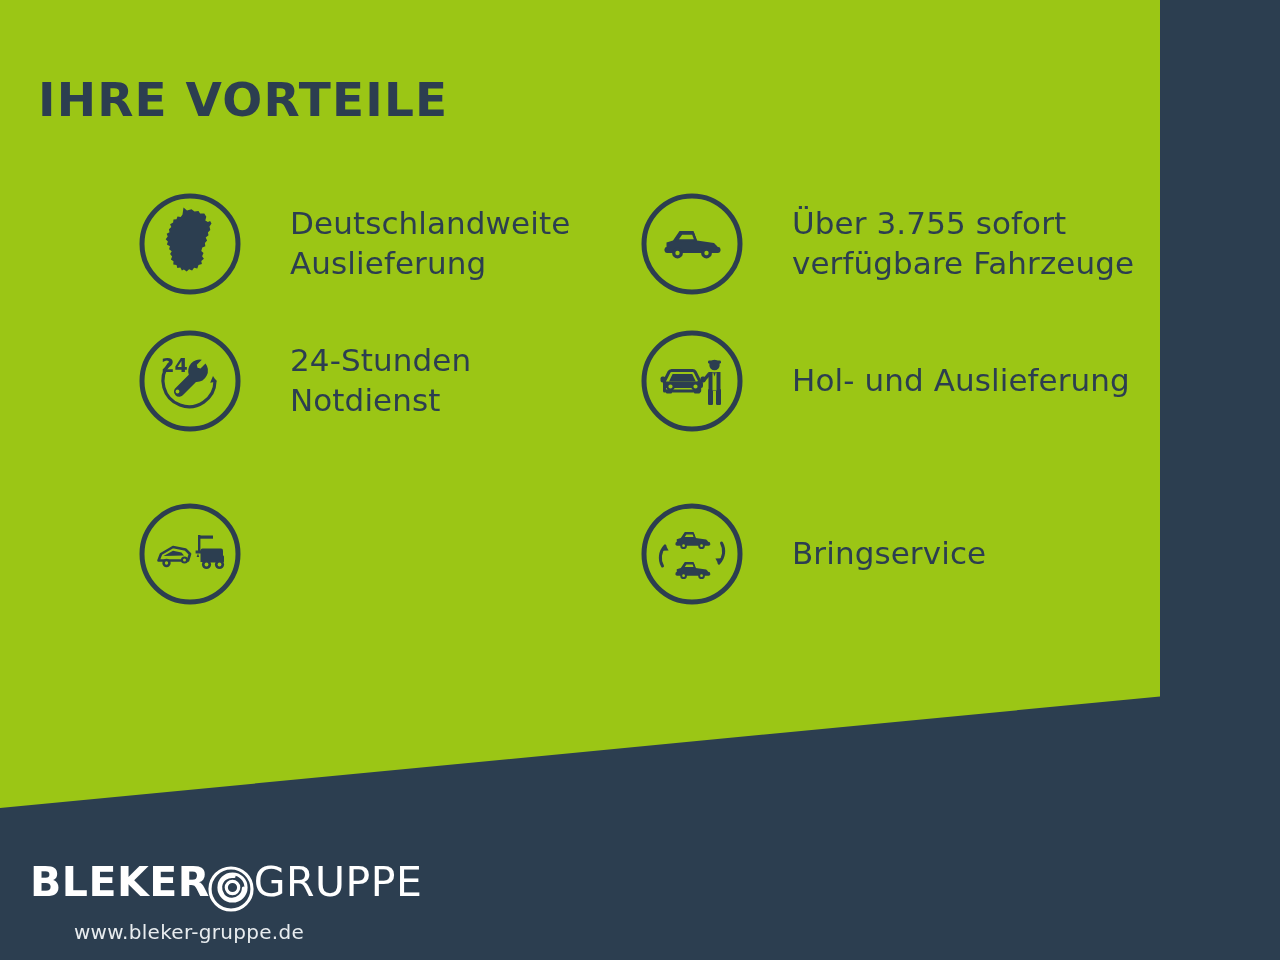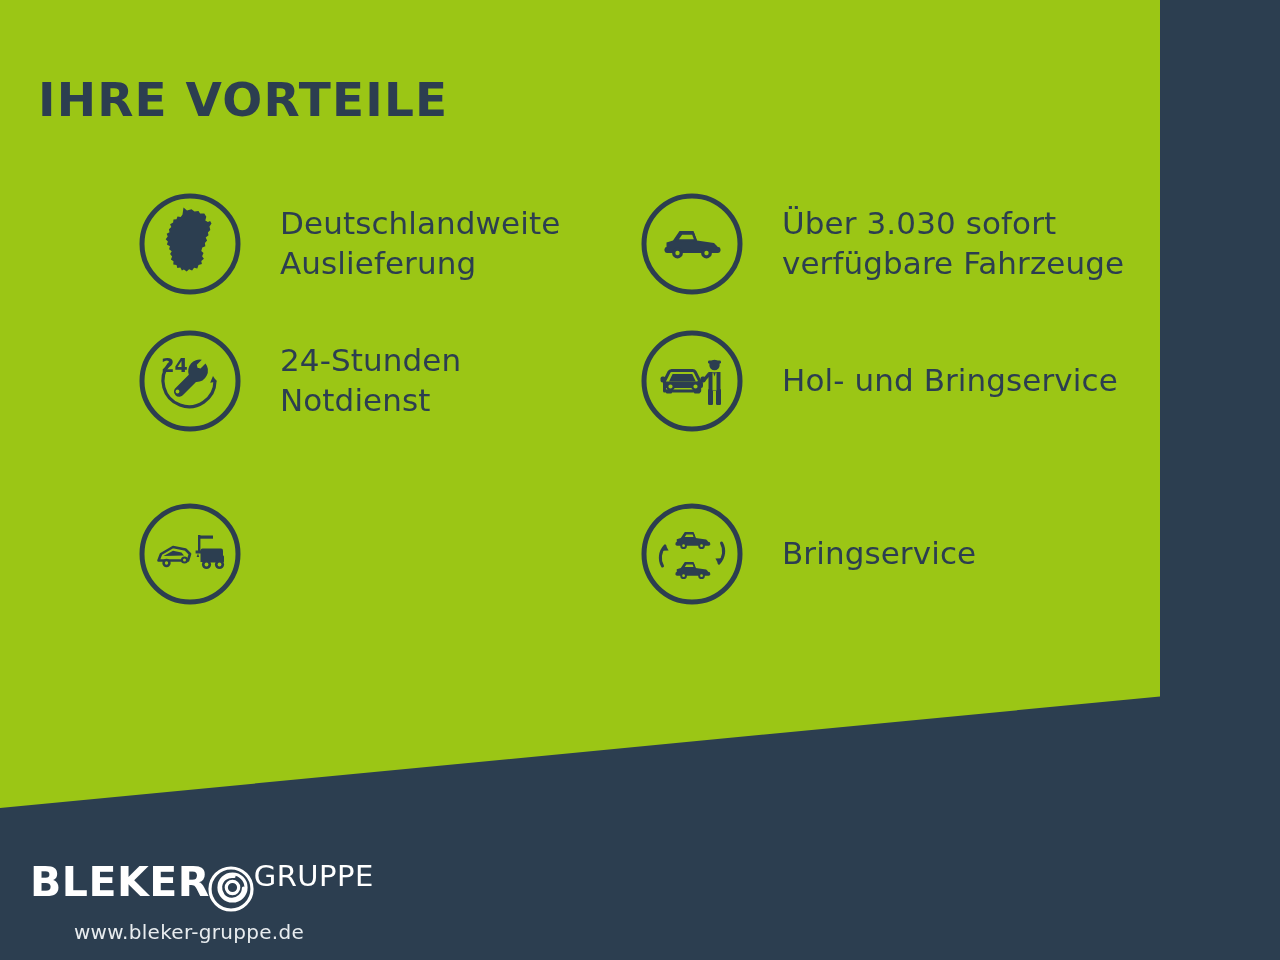--- a/index.html
+++ b/index.html
@@ -58,21 +58,21 @@
     position: absolute;
     top: 0;
   }
   .col-left  { left: 136px; width: 500px; }
   .col-right { left: 638px; width: 560px; }
 
   .benefit {
     position: absolute;
     display: flex;
     align-items: center;
-    gap: 36px;
+    gap: 46px;
   }
   .benefit.r0 { top: 0px; }
   .benefit.r1 { top: 137px; }
   .benefit.r2 { top: 310px; }
 
   .icon-circle {
     flex: 0 0 auto;
     width: 108px;
     height: 108px;
     display: block;
@@ -105,21 +105,21 @@
     letter-spacing: 0.5px;
     line-height: 1;
   }
   .logo-mark {
     width: 54px;
     height: 54px;
     margin: 0 -4px 0 -6px;
     display: block;
   }
   .logo-gruppe {
-    font-size: 29px;
+    font-size: 41px;
     font-weight: 400;
     color: #ffffff;
     letter-spacing: 0.5px;
     line-height: 1;
   }
   .logo-url {
     margin-top: 6px;
     text-align: center;
     width: 318px;
     font-size: 20px;
@@ -203,21 +203,21 @@
           <g fill="#2c3e50">
             <path d="M28.5 60.0 v-7.5 l6.5 -2.0 6.5 -9.5 h14.0 l3.5 9.5 17.0 2.5 3.5 3.5 v3.5 z"></path>
             <rect x="26.5" y="57.0" width="56" height="6" rx="2.4"></rect>
             <circle cx="39.5" cy="63.0" r="5.4"></circle>
             <circle cx="39.5" cy="63.0" r="2.2" fill="#9bc615"></circle>
             <circle cx="68.5" cy="63.0" r="5.4"></circle>
             <circle cx="68.5" cy="63.0" r="2.2" fill="#9bc615"></circle>
             <path d="M43.5 43.5 h11.5 l2.6 7.0 h-19.0 z" fill="#9bc615" stroke="#2c3e50" stroke-width="2.4" stroke-linejoin="round"></path>
           </g>
         </svg>
-        <div class="benefit-label">Über 3.030 sofort
+        <div class="benefit-label">Über 3.755 sofort
 verfügbare Fahrzeuge</div>
       </div>
 
       <div class="benefit r1">
         <svg class="icon-circle" viewBox="0 0 108 108">
           <circle cx="54" cy="54" r="48" fill="none" stroke="#2c3e50" stroke-width="5"></circle>
           <g fill="#2c3e50">
 
             <path d="M26.5 64.0 v-10.0 l4.5 -9.0 a3 3 0 0 1 2.6 -1.6 h21.0 a3 3 0 0 1 2.6 1.6 l4.5 9.0 v10.0 z" fill="none" stroke="#2c3e50" stroke-width="3.0" stroke-linejoin="round"></path>
             <path d="M31.0 54.5 l3.6 -7.6 h19.6 l3.6 7.6 z" fill="#2c3e50"></path>
@@ -233,21 +233,21 @@
             <rect x="70.0" y="33.5" width="13" height="3.2" rx="1.4"></rect>
             <path d="M70.5 45.0 h12.0 v19.0 h-12.0 z"></path>
             <path d="M70.5 45.0 l-6.5 8.0 2.6 2.0 5.0 -6.0 z"></path>
             <path d="M63.0 52.5 l-4.5 2.5 1.2 2.6 4.8 -2.4 z"></path>
             <rect x="70.0" y="62.0" width="5" height="16" rx="1.2"></rect>
             <rect x="78.0" y="62.0" width="5" height="16" rx="1.2"></rect>
             <path d="M74.5 45.5 h4 v18 h-4 z" fill="#9bc615"></path>
             <path d="M75.2 45.5 l1.3 4.0 1.3 -4.0 z" fill="#2c3e50"></path>
           </g>
         </svg>
-        <div class="benefit-label">Hol- und Bringservice</div>
+        <div class="benefit-label">Hol- und Auslieferung</div>
       </div>
 
       <div class="benefit r2">
         <svg class="icon-circle" viewBox="0 0 108 108">
           <circle cx="54" cy="54" r="48" fill="none" stroke="#2c3e50" stroke-width="5"></circle>
 
           <g fill="#2c3e50" transform="translate(0,-12) scale(0.62) translate(34,30)">
             <path d="M28.5 60.0 v-7.5 l6.5 -2.0 6.5 -9.5 h14.0 l3.5 9.5 17.0 2.5 3.5 3.5 v3.5 z"></path>
             <rect x="26.5" y="57.0" width="56" height="6" rx="2.4"></rect>
             <circle cx="39.5" cy="63.0" r="5.4"></circle>

